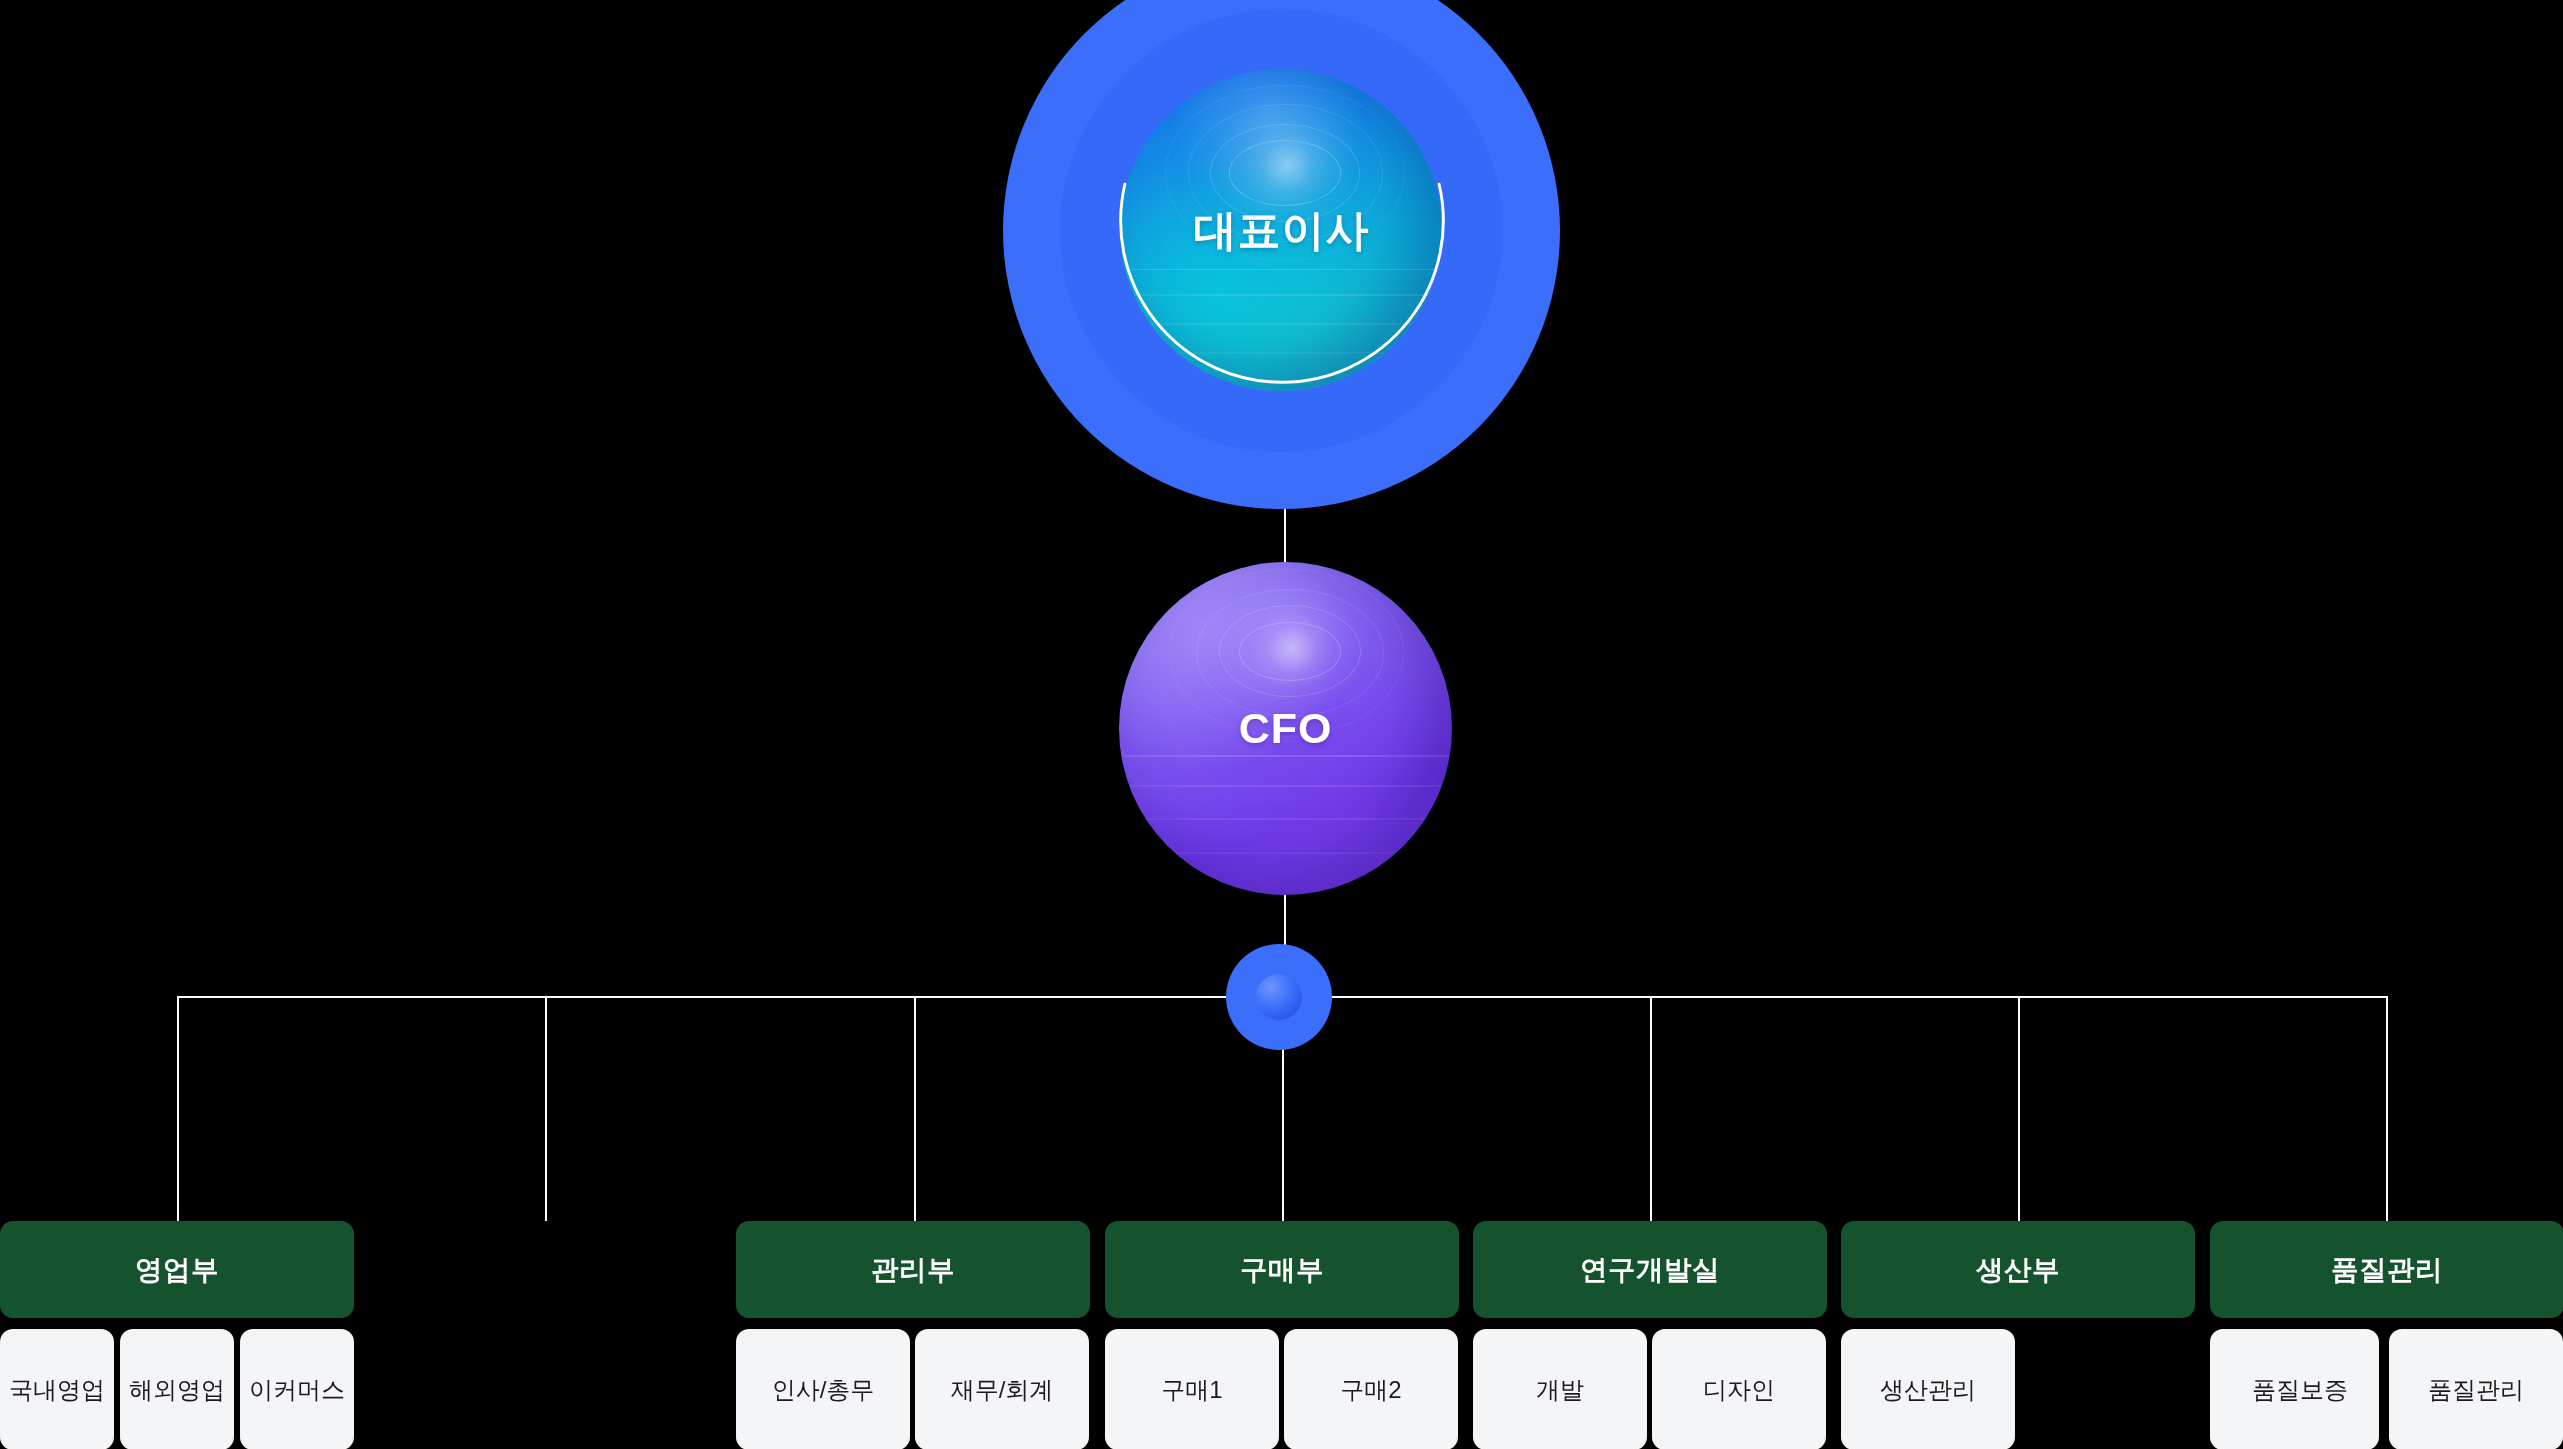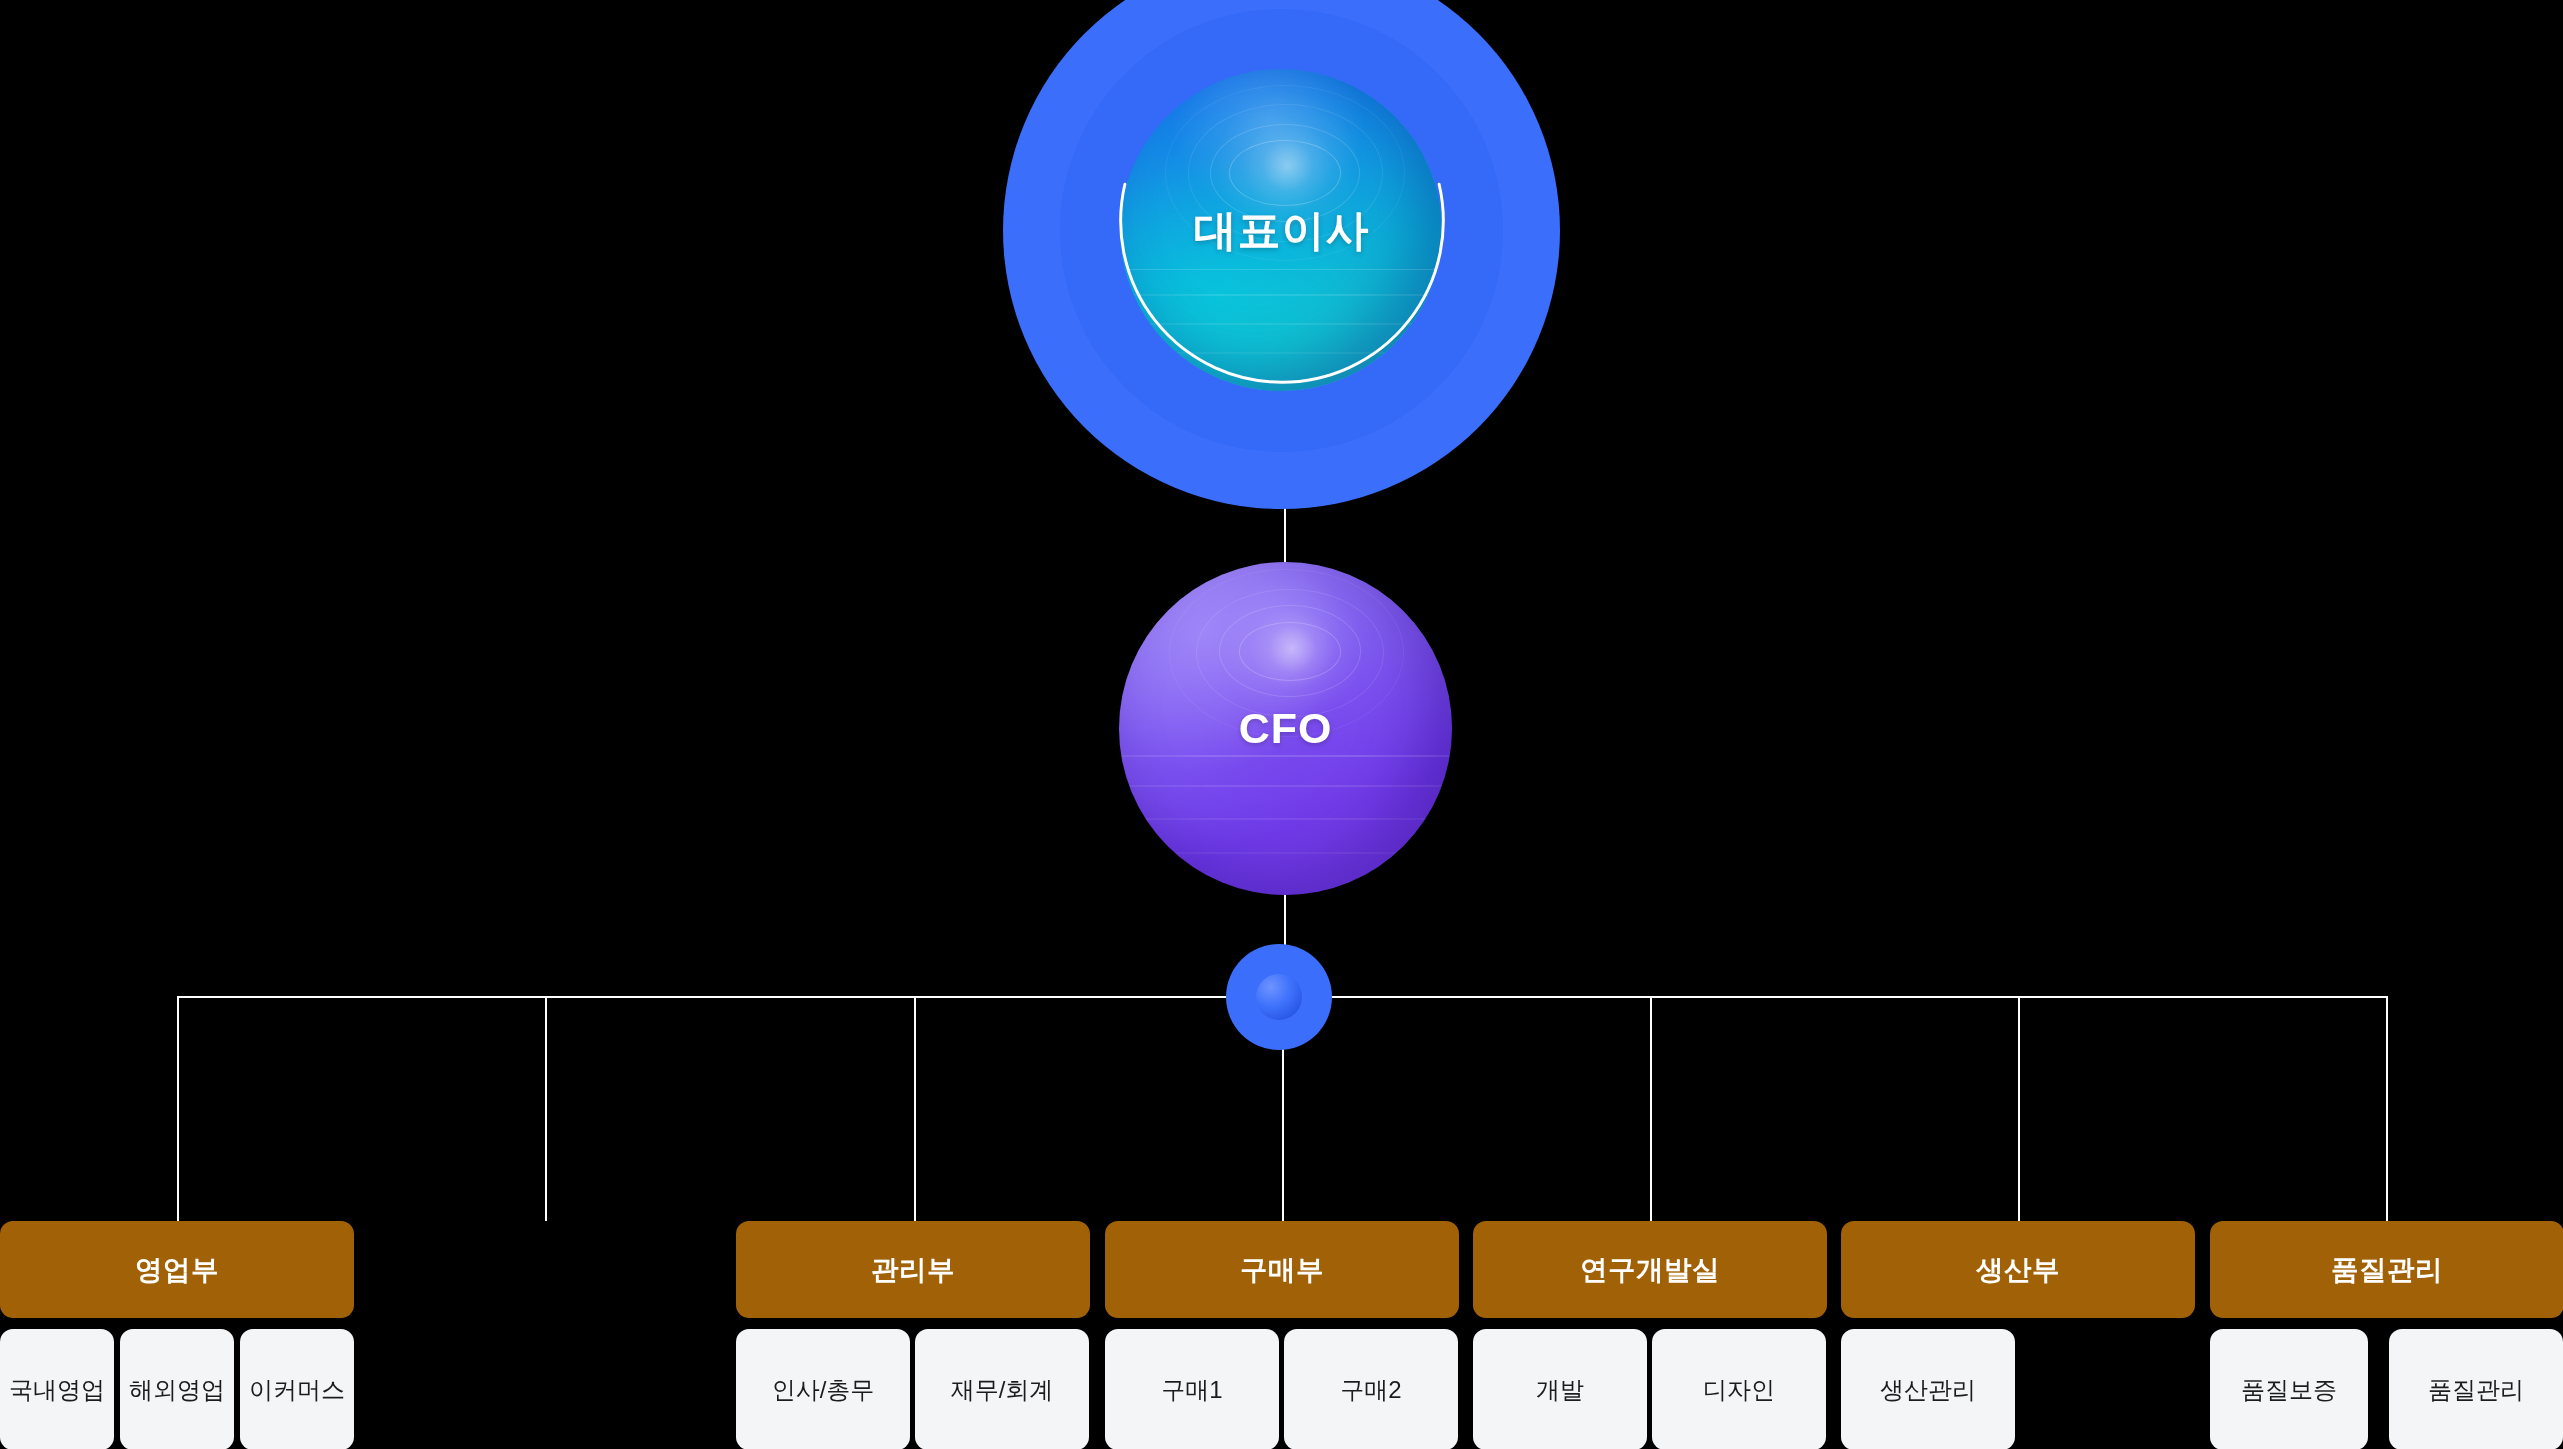--- a/index.html
+++ b/index.html
@@ -164,21 +164,21 @@
     height: 46px;
     border-radius: 50%;
     background: radial-gradient(circle at 32% 28%, #6e93ff 0%, #3d71fb 45%, #1c46d8 100%);
   }
 
   
   .dept {
     position: absolute;
     top: 1221px;
     height: 97px;
-    background: #a16207;
+    background: #14532d;
     border-radius: 13px;
     display: flex;
     align-items: center;
     justify-content: center;
     color: #ffffff;
     font-size: 27.5px;
     font-weight: bold;
     letter-spacing: 0.5px;
   }
 
@@ -268,17 +268,17 @@
   <div class="subbox" style="left:915px; width:174px;">재무/회계</div>
 
   <div class="subbox" style="left:1105px; width:174px;">구매1</div>
   <div class="subbox" style="left:1284px; width:174px;">구매2</div>
 
   <div class="subbox" style="left:1473px; width:174px;">개발</div>
   <div class="subbox" style="left:1652px; width:174px;">디자인</div>
 
   <div class="subbox" style="left:1841px; width:174px;">생산관리</div>
 
-  <div class="subbox" style="left:2210px; width:158px;">품질보증</div>
+  <div class="subbox" style="left:2210px; width:158px;padding-left:11px;">품질보증</div>
   <div class="subbox" style="left:2389px; width:174px;">품질관리</div>
 
 </div>
 
 
 </body></html>

